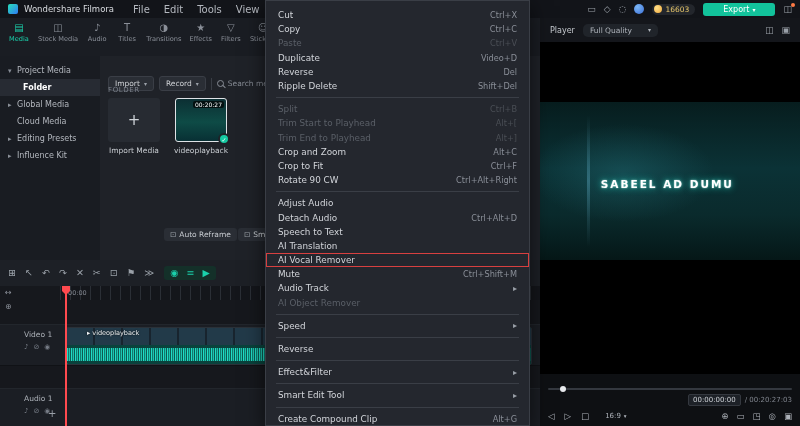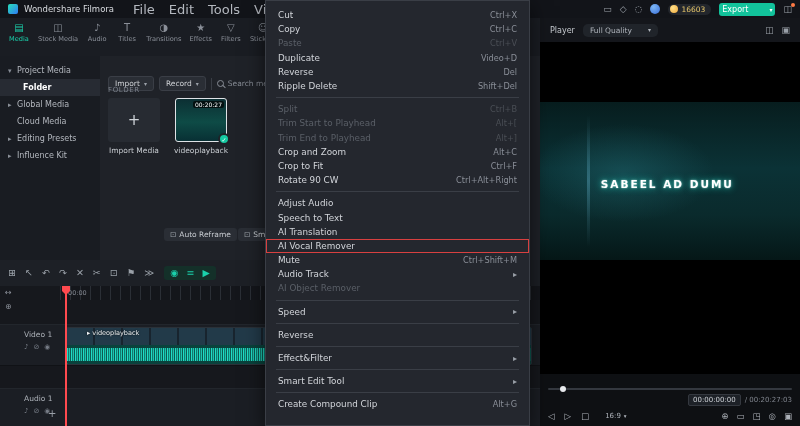--- a/index.html
+++ b/index.html
@@ -3,29 +3,29 @@
 <meta charset="utf-8">
 <style>
 *{margin:0;padding:0;box-sizing:border-box;font-family:"DejaVu Sans","Liberation Sans",sans-serif}
 html,body{background:#0b0d10}
 #app{position:relative;width:800px;height:426px;background:#15171c;overflow:hidden;color:#d5d8dc}
 
 
 .menubar{position:absolute;left:0;top:0;width:800px;height:18px;background:#121419;display:flex;align-items:center;padding:0 8px;gap:6px;z-index:5}
 .logo{width:10px;height:10px;border-radius:2px;background:linear-gradient(135deg,#27e0b8,#2f7bf5);flex:0 0 auto}
 .app-name{font-size:8.5px;color:#d8dbdf;margin-right:6px;white-space:nowrap}
-.menu-item{font-size:13px;color:#b4b8bf;padding:0 7px;cursor:default}
+.menu-item{font-size:10px;color:#b4b8bf;padding:0 7px;cursor:default}
 .mb-right{margin-left:auto;display:flex;align-items:center;gap:8px}
 .mb-icon{font-size:9px;color:#9aa0a8;position:relative;line-height:1}
 .mb-icon.has-dot::after{content:"";position:absolute;top:-2px;right:-3px;width:4px;height:4px;border-radius:50%;background:#ff7a45}
 .avatar{width:10px;height:10px;border-radius:50%;background:radial-gradient(circle at 35% 30%,#7db7f5,#3a6fd8)}
 .coin-pill{display:flex;align-items:center;gap:3px;background:#23262c;border-radius:8px;padding:1px 6px 1px 2px}
 .coin{width:8px;height:8px;border-radius:50%;background:radial-gradient(circle at 35% 35%,#ffe08a,#f0a93c)}
 .coin-count{font-size:7.5px;color:#e8c76a}
-.export-btn{display:flex;align-items:center;gap:21px;background:#12c29b;color:#fff;font-size:8px;padding:2px 3px;border-radius:3px}
+.export-btn{display:flex;align-items:center;gap:3px;background:#12c29b;color:#fff;font-size:8px;padding:2px 20px;border-radius:3px}
 
 
 .tabstrip{position:absolute;left:0;top:18px;width:540px;height:38px;background:#1a1d23;display:flex;align-items:flex-start;padding:5px 4px 0;overflow:hidden}
 .tab{display:flex;flex-direction:column;align-items:center;gap:2px;color:#8a8f98;padding:0 4px;min-width:30px}
 .tab .t-icon{font-size:10px;line-height:1}
 .tab .t-label{font-size:6.6px;white-space:nowrap}
 .tab.active{color:#1ad0ab}
 
 
 .libnav{position:absolute;left:0;top:56px;width:100px;height:204px;background:#191c22;padding-top:6px}
@@ -395,20 +395,24 @@
       </div>
       <div class="ctx-item">
         <span class="lbl">Rotate 90 CW</span>
         <span class="sc">Ctrl+Alt+Right</span>
       </div>
       <div class="ctx-div"></div>
       <div class="ctx-item">
         <span class="lbl">Adjust Audio</span>
       </div>
       <div class="ctx-item">
+        <span class="lbl">Detach Audio</span>
+        <span class="sc">Ctrl+Alt+D</span>
+      </div>
+      <div class="ctx-item">
         <span class="lbl">Speech to Text</span>
       </div>
       <div class="ctx-item">
         <span class="lbl">AI Translation</span>
       </div>
       <div class="ctx-item highlight">
         <span class="lbl">AI Vocal Remover</span>
       </div>
       <div class="ctx-item">
         <span class="lbl">Mute</span>

